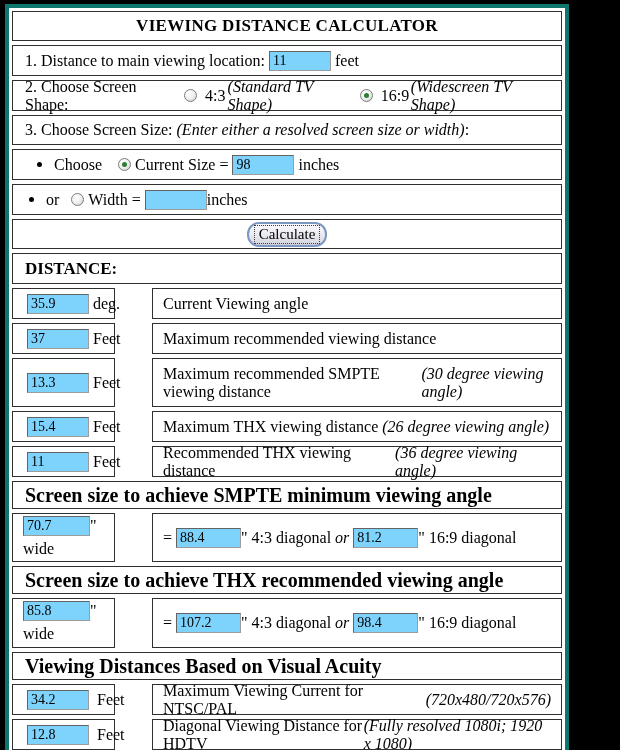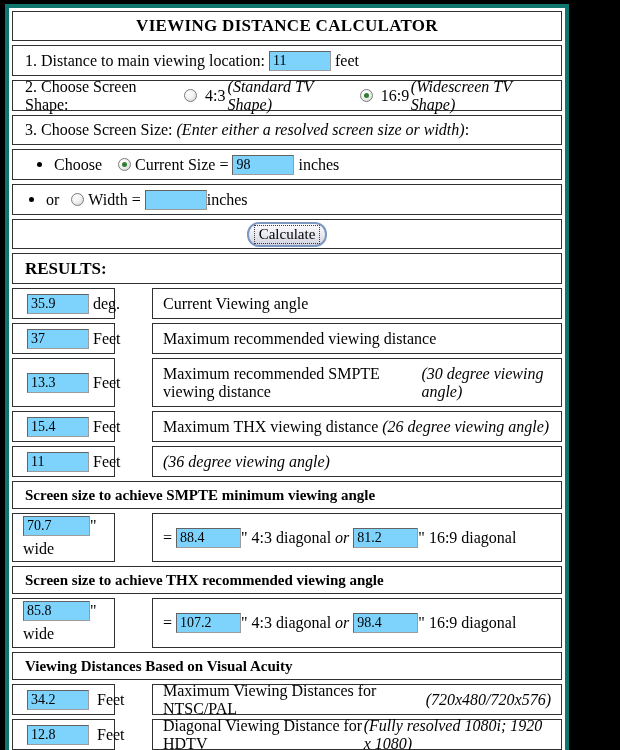--- a/index.html
+++ b/index.html
@@ -14,21 +14,21 @@
   .trow{display:flex;}
   .cell{
     border:1px solid #303030;background:#fff;margin:2px;box-sizing:border-box;
     display:flex;align-items:center;
   }
   .cell.single{flex:1;padding:2px 12px;}
   .cell.left{width:103px;flex:none;padding:2px 4px 2px 14px;}
   .cell.right{flex:1;padding:12px 10px;margin-left:35px;}
   .h30{height:30px;} .h31{height:31px;} .h28{height:28px;} .h49{height:49px;} .h50{height:50px;}
   .title-cell{justify-content:center;font-weight:bold;font-size:17px;letter-spacing:.3px;}
-  .hdr{font-weight:bold;font-size:15px;}
+  .hdr{font-weight:bold;font-size:20px;}
   .results-hdr{font-weight:bold;font-size:17px;}
   .txt{font-size:16px;white-space:pre-wrap;}
   input[type=text]{
     width:62px;height:20px;box-sizing:border-box;background:#7dd3fc;
     border:1px solid;border-color:#636363 #9c9c9c #9c9c9c #636363;
     font-family:"Liberation Serif", serif;font-size:14px;padding:1px 3px;margin:0;
   }
   .radio{
     display:inline-block;width:13px;height:13px;border-radius:50%;flex:none;
     background:radial-gradient(circle at 35% 30%, #ffffff 0%, #f0f0f0 50%, #c9c9c9 100%);
@@ -121,21 +121,21 @@
   </div>
     </div>
 
   <div class="trow">
       <div class="cell single h30 center-cell">
     <button class="calc-btn"><span class="calc-inner">Calculate</span></button>
   </div>
     </div>
 
   <div class="trow">
-      <div class="cell single h31 results-hdr">RESULTS:</div>
+      <div class="cell single h31 results-hdr">DISTANCE:</div>
     </div>
 
   <div class="trow">
     <div class="cell left h31">
       <input type="text" value="35.9" style="">
       <span class="gap4"></span>
         <span class="txt">deg.</span>
     </div>
     <div class="cell right h31">
       <span class="txt">Current Viewing angle</span>
@@ -179,20 +179,21 @@
     </div>
   </div>
 
   <div class="trow">
     <div class="cell left h31">
       <input type="text" value="11" style="">
       <span class="gap4"></span>
         <span class="txt">Feet</span>
     </div>
     <div class="cell right h31">
+      <span class="txt">Recommended THX viewing distance </span>
         <i class="txt">(36 degree viewing angle)</i>
     </div>
   </div>
 
   <div class="trow">
       <div class="cell single h28 hdr">Screen size to achieve SMPTE minimum viewing angle</div>
     </div>
 
   <div class="trow">
     <div class="cell left h49 wide-cell" style="padding-left:10px;">
@@ -240,21 +241,21 @@
       <div class="cell single h28 hdr">Viewing Distances Based on Visual Acuity</div>
     </div>
 
   <div class="trow">
     <div class="cell left h31">
       <input type="text" value="34.2" style="">
       <span class="gap8"></span>
         <span class="txt">Feet</span>
     </div>
     <div class="cell right h31">
-      <span class="txt">Maximum Viewing Distances for NTSC/PAL</span>
+      <span class="txt">Maximum Viewing Current for NTSC/PAL</span>
         <i class="txt">(720x480/720x576)</i>
     </div>
   </div>
 
   <div class="trow">
     <div class="cell left h31">
       <input type="text" value="12.8" style="">
       <span class="gap8"></span>
         <span class="txt">Feet</span>
     </div>

